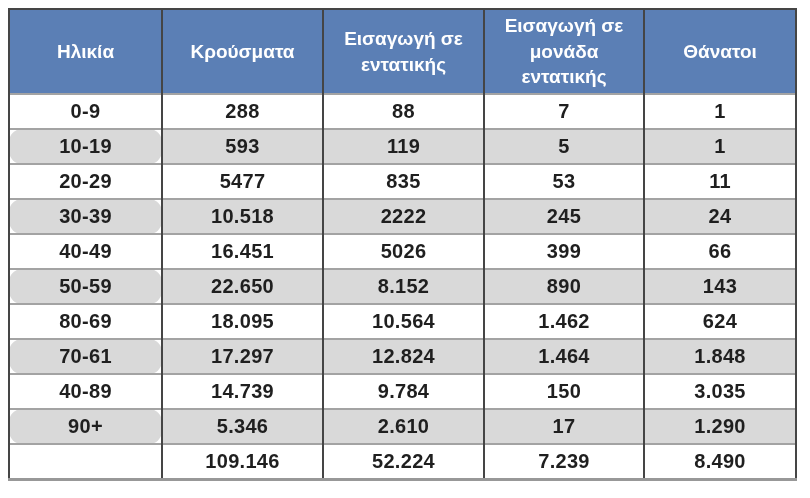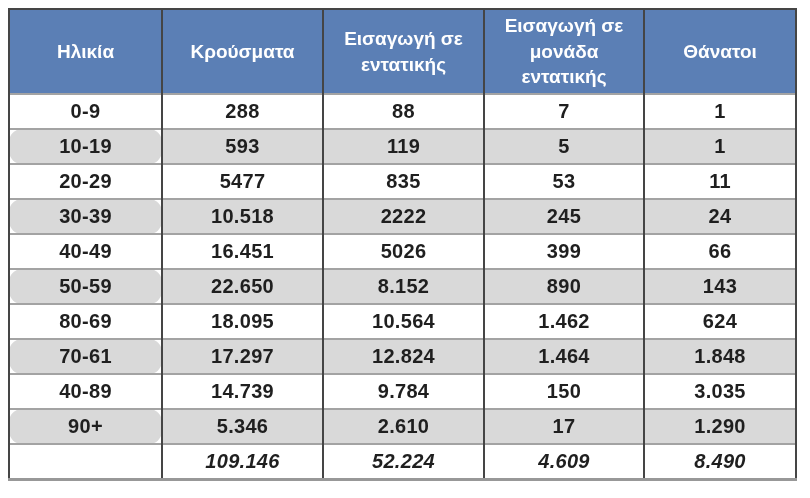--- a/index.html
+++ b/index.html
@@ -56,21 +56,20 @@
   tbody tr.alt td {
     background: var(--row-alt-bg, #d9d9d9);
   }
   tbody td.age {
     font-weight: bold;
     border-radius: 13px;
   }
   tbody tr.total td {
     background: #ffffff;
     font-weight: bold;
-    font-style: italic;
   }
 </style>
 </head>
 <body>
 
 <div class="table-wrap">
   <table>
     <colgroup>
       <col style="width:153px">
       <col style="width:161px">
@@ -156,18 +155,18 @@
     <td class="age">90+</td>
     <td>5.346</td>
     <td>2.610</td>
     <td>17</td>
     <td>1.290</td>
   </tr>
         <tr class="total">
         <td class="age"></td>
         <td>109.146</td>
         <td>52.224</td>
-        <td>4.609</td>
+        <td>7.239</td>
         <td>8.490</td>
       </tr>
     </tbody>
   </table>
 </div>
 
 </body></html>

